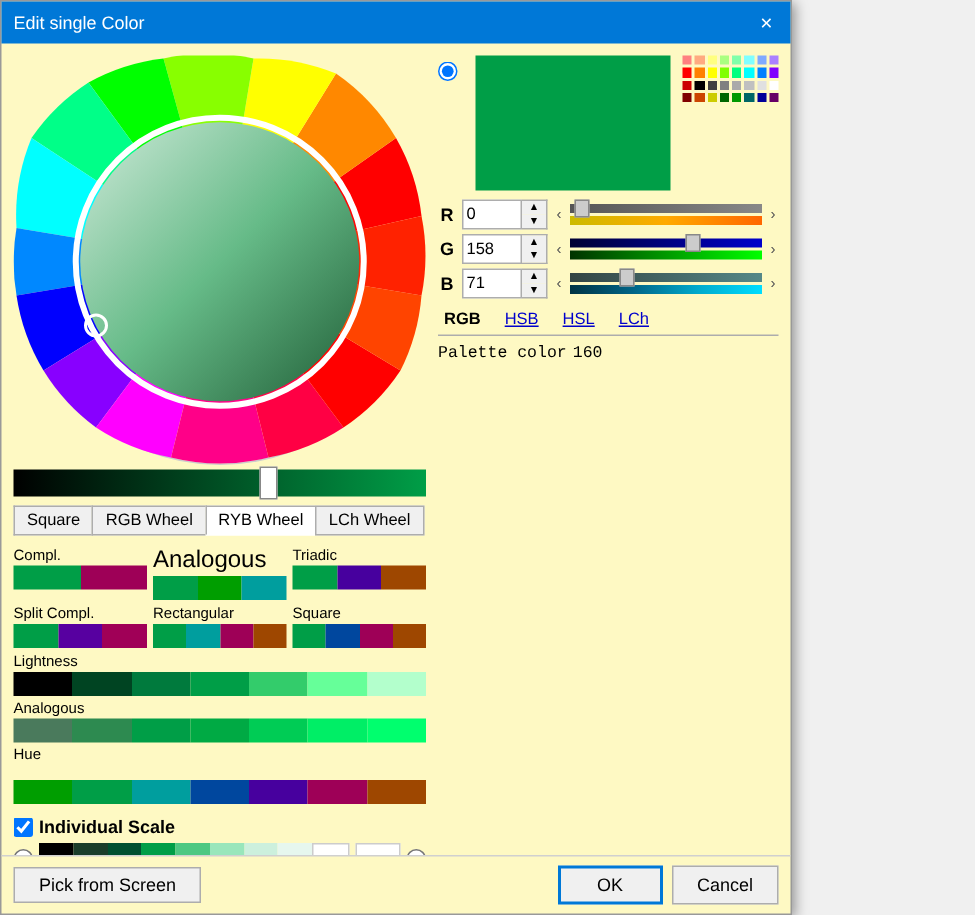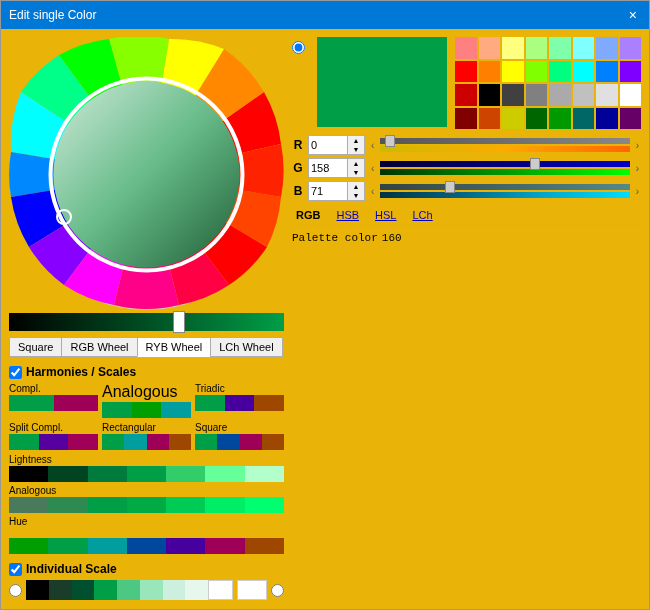--- a/index.html
+++ b/index.html
@@ -1,21 +1,21 @@
 <!DOCTYPE html>
 <html><head>
   <meta charset="utf-8">
   <style>
     * { box-sizing: border-box; margin: 0; padding: 0; }
     body { background: #f0f0f0; font-family: 'Segoe UI', Tahoma, sans-serif; font-size: 12px; }
 
     .window {
-      width: 650px;
+      width: 528px;
       height: 610px;
-      background: #eab308;
+      background: #fef9c3;
       border: 1px solid #999;
       box-shadow: 2px 2px 8px rgba(0,0,0,0.4);
       display: flex;
       flex-direction: column;
     }
 
     .title-bar {
       background: #0078d7;
       color: white;
       padding: 6px 8px;
@@ -372,24 +372,20 @@
       </div>
 
       <div class="wheel-tabs">
         <div class="wheel-tab">Square</div>
         <div class="wheel-tab">RGB Wheel</div>
         <div class="wheel-tab active">RYB Wheel</div>
         <div class="wheel-tab">LCh Wheel</div>
       </div>
 
       <div class="harmonies-section">
-        <label class="section-checkbox-label">
-          <input type="checkbox" checked="" style="">
-          <span>Harmonies / Scales</span>
-        </label>
 
         <div style="display:grid; grid-template-columns: repeat(3, 1fr); gap:4px; margin-bottom:4px;">
 
           <div>
             <div style="font-size:10px; margin-bottom:1px;">Compl.</div>
             <div style="display:flex; height:16px;">
               <div style="flex:1; background:#009e47;"></div>
               <div style="flex:1; background:#9e0057;"></div>
             </div>
           </div>
@@ -630,13 +626,20 @@
 
       <div class="webhex-row">
         <div style="display:flex; align-items:center; gap:4px;">
           <span class="palette-color-label">Palette color</span>
           <span class="palette-color-label">160</span>
         </div>
       </div>
     </div>
   </div>
 
+  <div class="bottom-bar">
+    <button class="btn">Pick from Screen</button>
+    <div class="bottom-right">
+      <button class="btn btn-ok">OK</button>
+      <button class="btn">Cancel</button>
+    </div>
+  </div>
 </div>
 
 </body></html>

